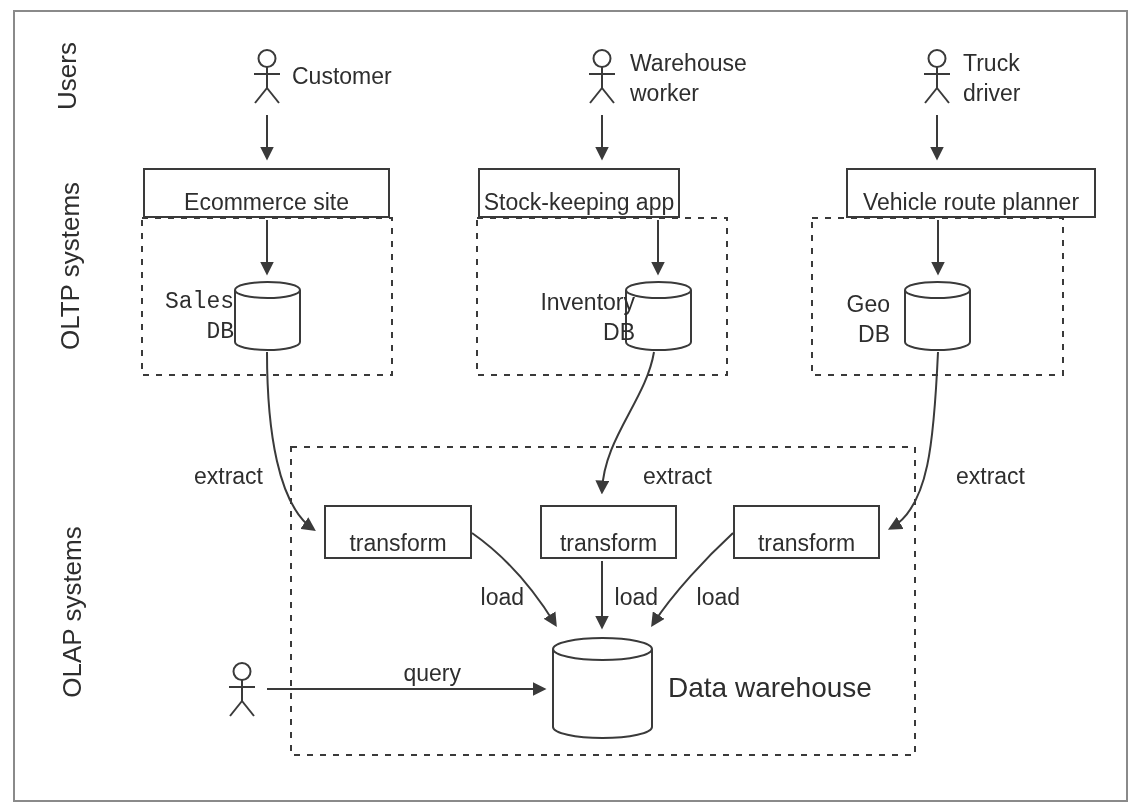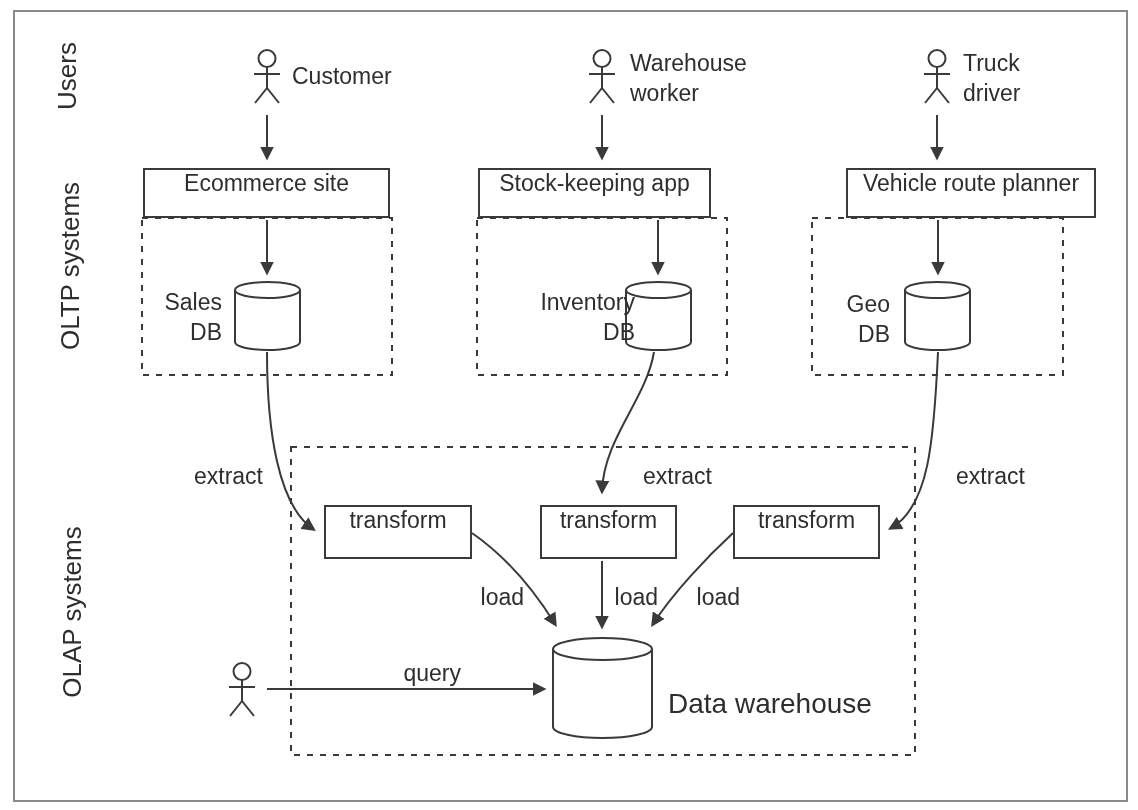--- a/index.html
+++ b/index.html
@@ -30,25 +30,25 @@
   .center{ text-align:right; }
 
   .lane-label{
     position:absolute; z-index:2; font-size:26px; white-space:nowrap;
     transform:translate(-50%,-50%) rotate(-90deg); color:var(--color-text);
   }
 
   .node{
     position:absolute; z-index:2; background:#ffffff;
     border:2px solid var(--color-stroke);
-    display:flex; align-items:flex-start; justify-content:center;
+    display:flex; align-items:flex-end; justify-content:center;
     font-size:23px; color:var(--color-text);
   }
 
-  .dw-label{ font-size:28px; line-height:32px;margin-top:16px; }
+  .dw-label{ font-size:28px; line-height:32px; }
 </style>
 </head>
 <body>
 
 <div class="stage">
 
   <div class="frame"></div>
 
   <svg class="canvas" width="1138" height="810" viewBox="0 0 1138 810">
     <defs>
@@ -114,28 +114,28 @@
   <div class="lane-label" style="left:70px; top:266px;">OLTP systems</div>
   <div class="lane-label" style="left:72px; top:612px;">OLAP systems</div>
 
   <div class="lbl" style="left:292px; top:63px;">Customer</div>
   <div class="lbl two-line" style="left:630px; top:48px; width:130px;">Warehouse worker</div>
   <div class="lbl two-line" style="left:963px; top:48px; width:80px;">Truck driver</div>
 
   <div class="node" style="left:143px; top:168px; width:247px; height:50px;">
     <span>Ecommerce site</span>
   </div>
-  <div class="node" style="left:478px; top:168px; width:233px; height:50px;">
+  <div class="node" style="left:478px; top:168px; width:202px; height:50px;">
     <span>Stock-keeping app</span>
   </div>
   <div class="node" style="left:812px; top:168px; width:250px; height:50px;margin-left:34px;">
     <span>Vehicle route planner</span>
   </div>
 
-  <div class="lbl two-line right" style="left:152px; top:287px; width:70px;">Sales DB</div>
+  <div class="lbl two-line right" style="left:164px; top:287px; width:70px;font-family:Liberation Mono, monospace;">Sales DB</div>
   <div class="lbl two-line right" style="left:525px; top:287px; width:110px;">Inventory DB</div>
   <div class="lbl two-line right" style="left:838px; top:289px; width:52px;">Geo DB</div>
 
   <div class="node" style="left:324px; top:505px; width:148px; height:54px;">
     <span>transform</span>
   </div>
   <div class="node" style="left:540px; top:505px; width:137px; height:54px;">
     <span>transform</span>
   </div>
   <div class="node" style="left:733px; top:505px; width:147px; height:54px;">

